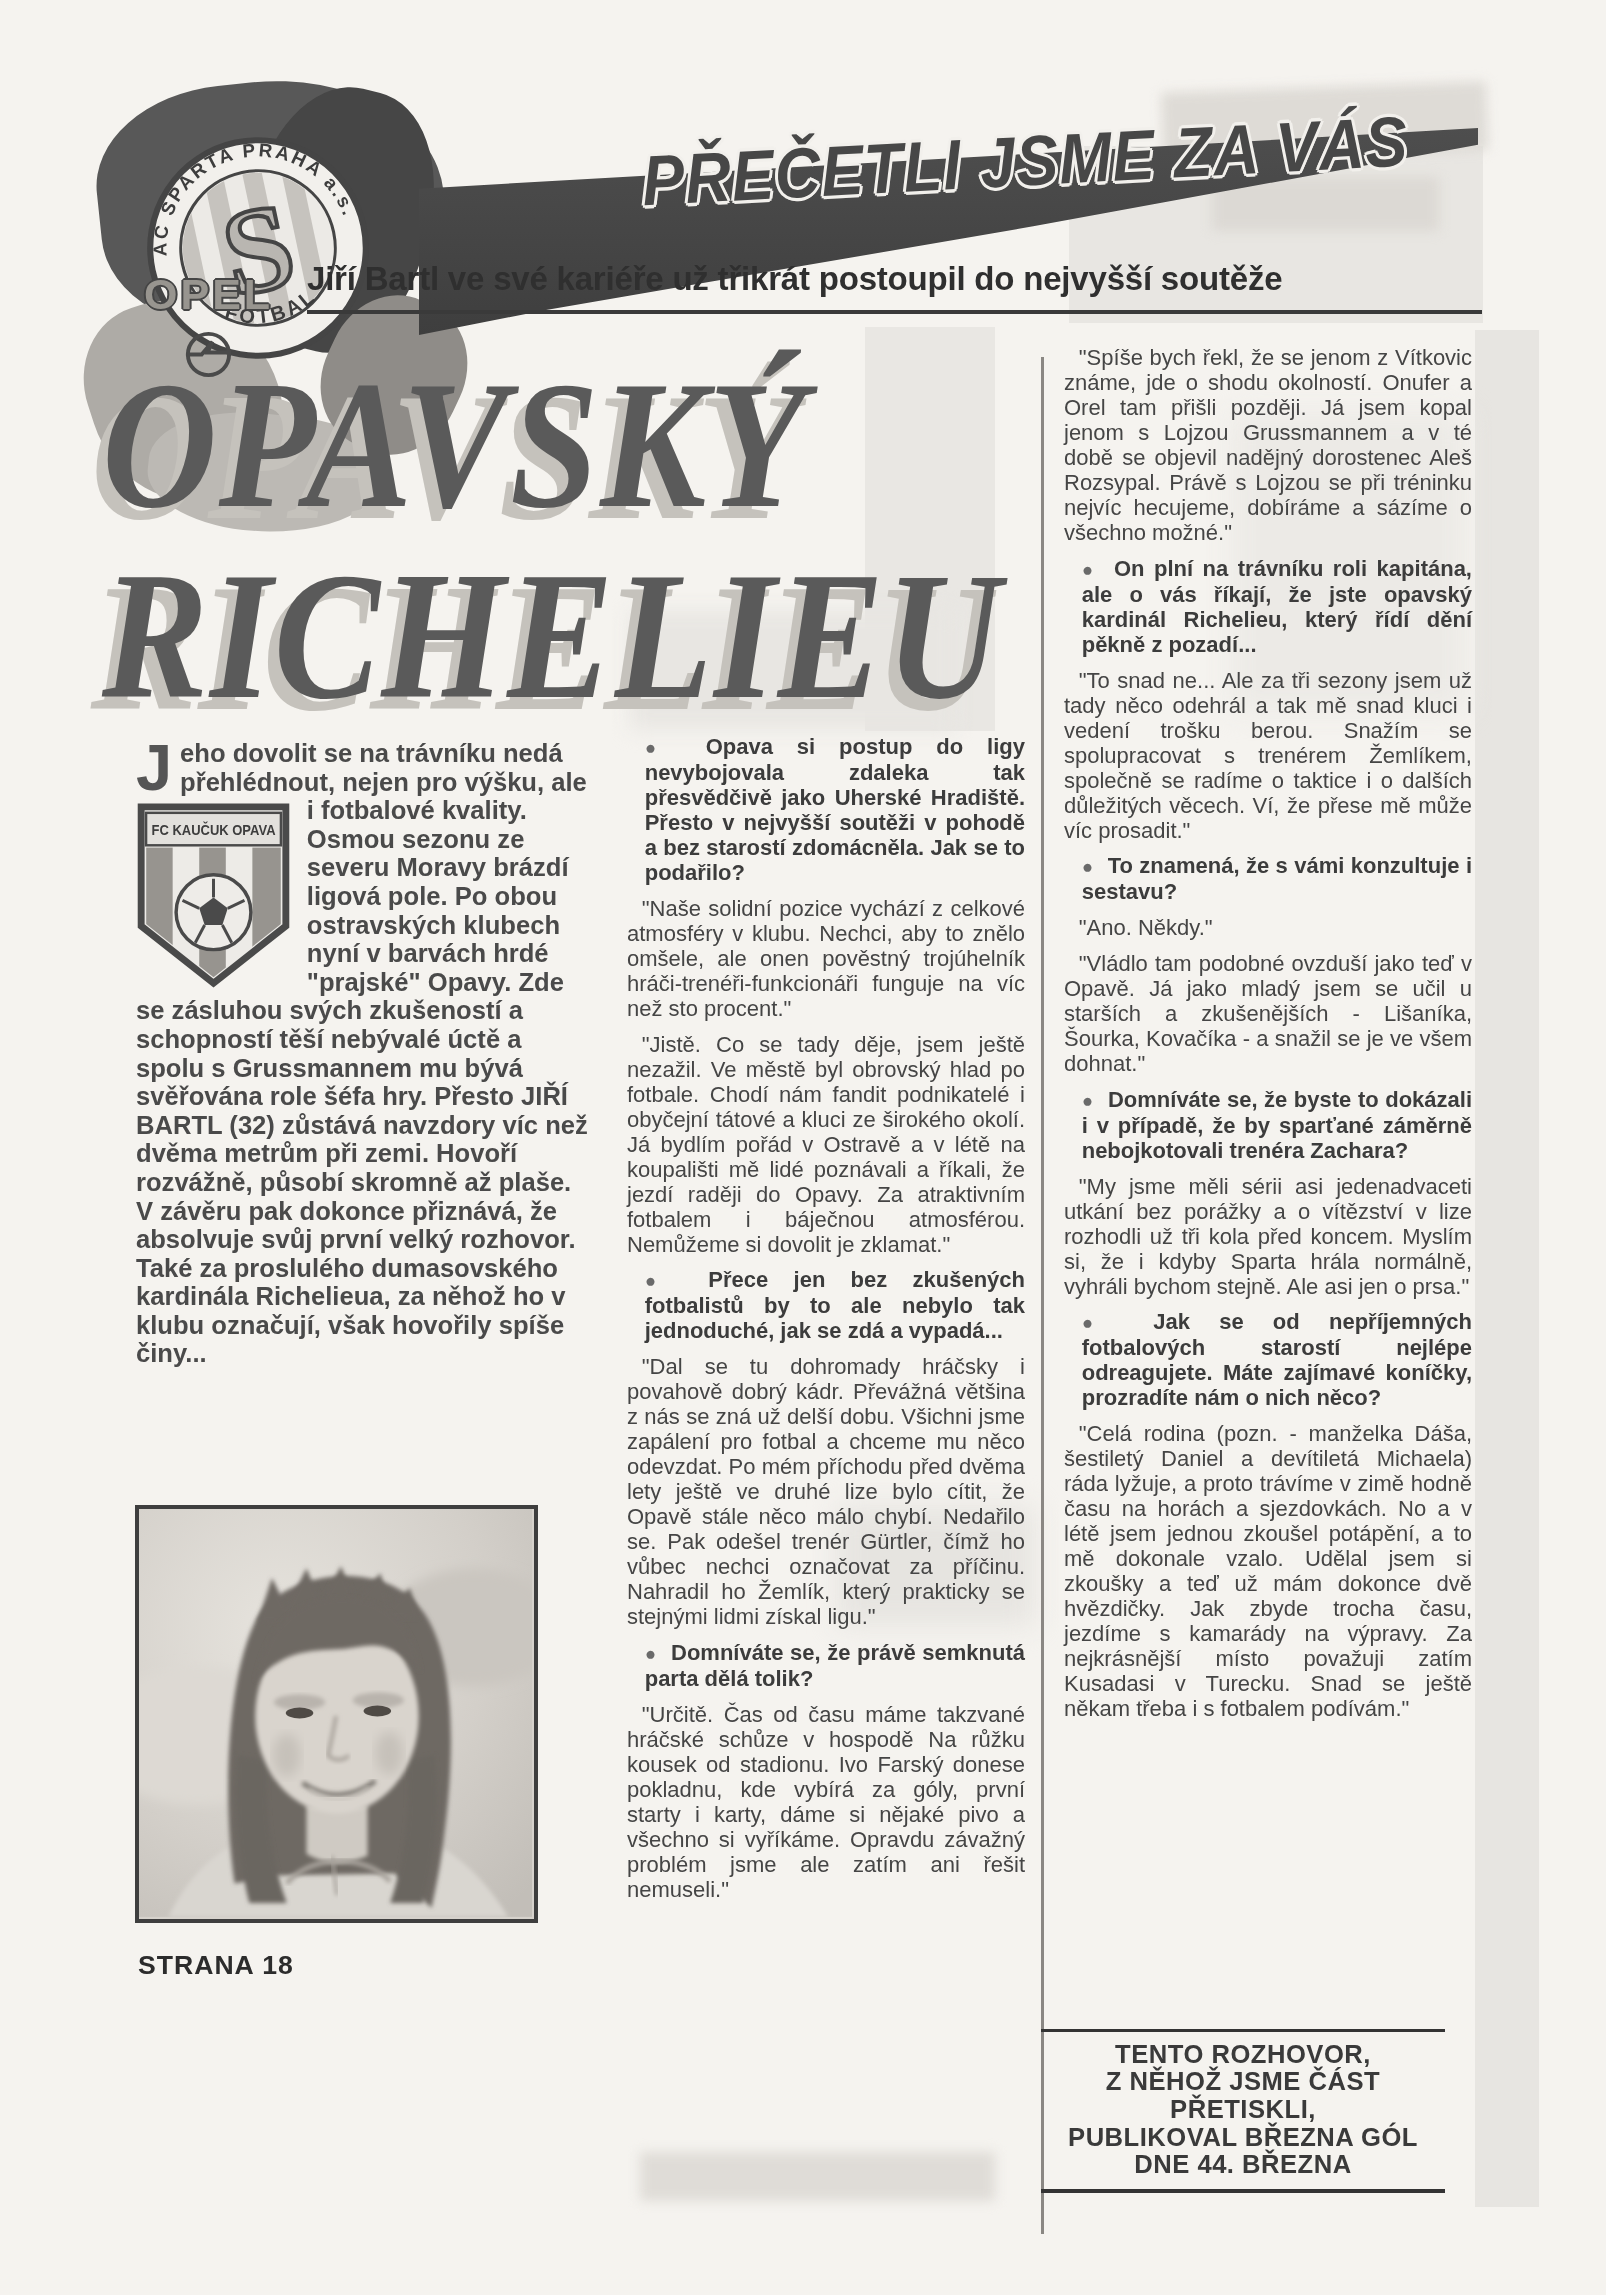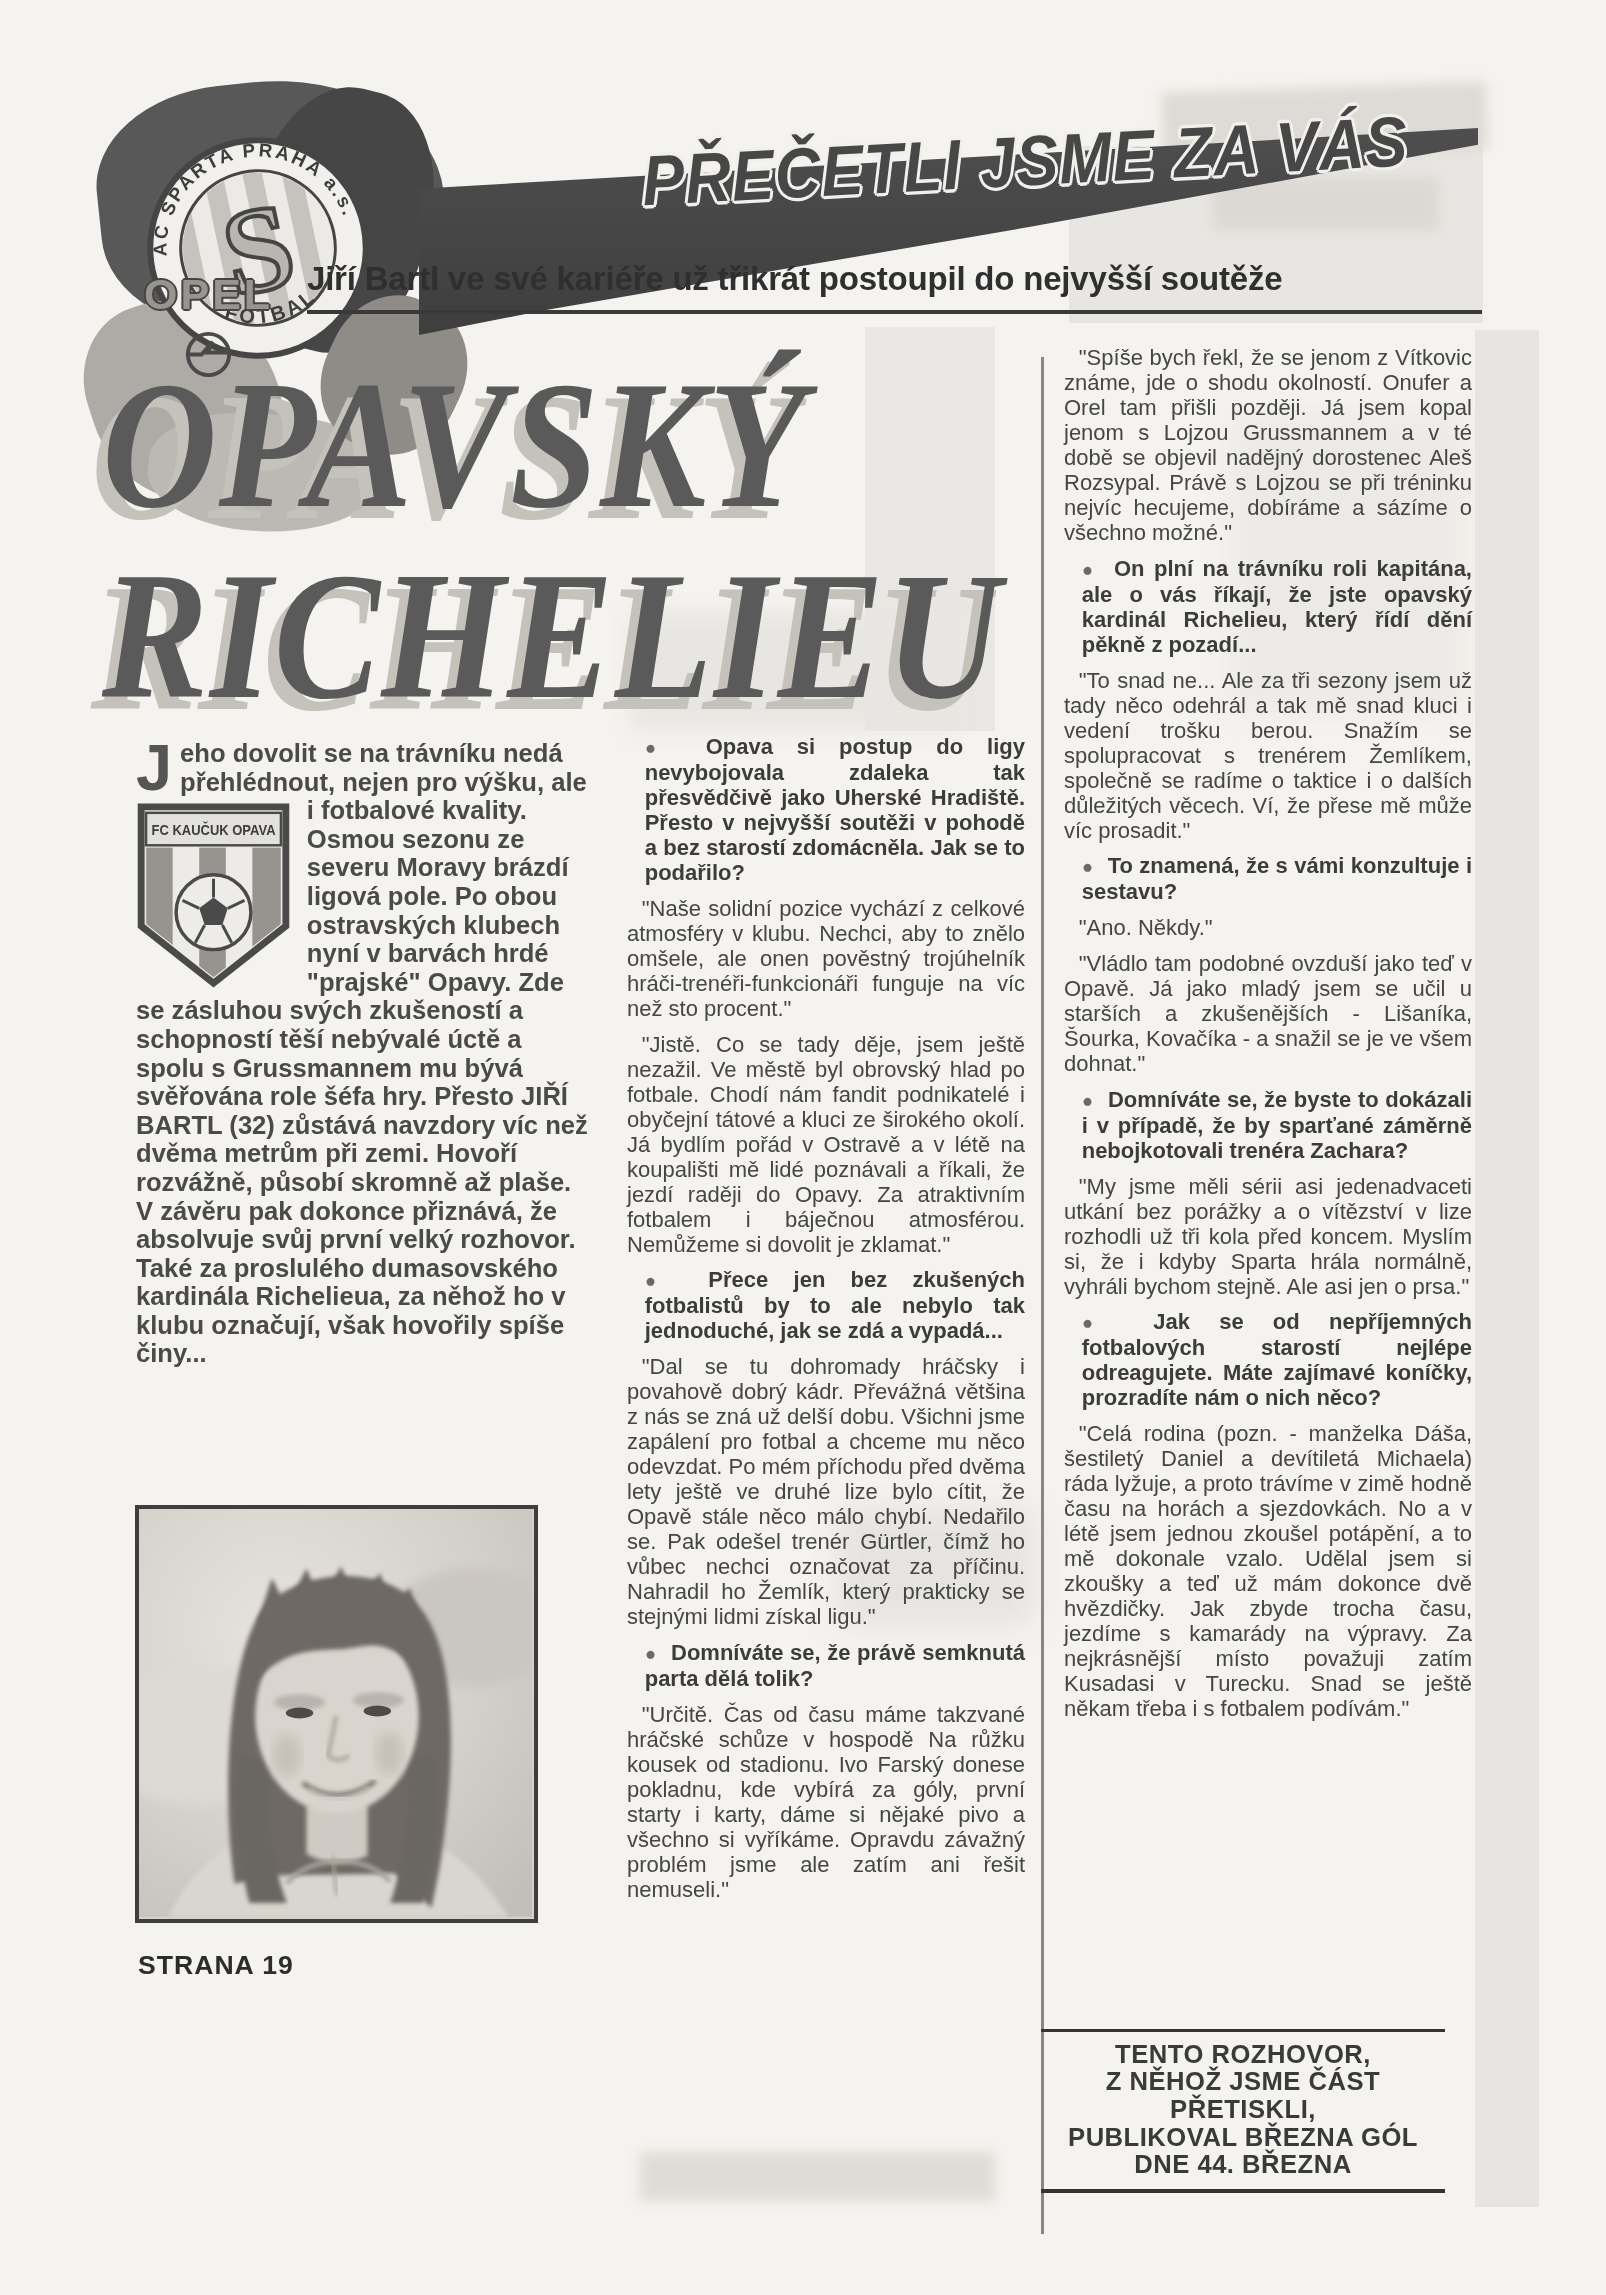--- a/index.html
+++ b/index.html
@@ -201,21 +201,21 @@
     <ellipse cx="242" cy="205" rx="14" ry="5.5" fill="#4f4a45"></ellipse>
     <path d="M200 210 C197 228 194 240 192 250 C198 256 208 256 213 250" fill="none" stroke="#aaa49d" stroke-width="4" filter="url(#pblur)"></path>
     <path d="M166 278 C190 295 216 294 240 276" fill="none" stroke="#7e7973" stroke-width="5" filter="url(#pblur)"></path>
     <path d="M172 284 C195 299 212 298 234 282" fill="none" stroke="#c8c3bc" stroke-width="3" filter="url(#pblur)"></path>
     <ellipse cx="150" cy="250" rx="14" ry="22" fill="#c6c1ba" filter="url(#pblur2)"></ellipse>
     <ellipse cx="254" cy="248" rx="14" ry="22" fill="#c6c1ba" filter="url(#pblur2)"></ellipse>
     <path d="M150 380 C175 350 230 350 255 378" fill="none" stroke="#a7a29b" stroke-width="5" filter="url(#pblur)"></path>
     <path d="M196 352 L201 392" stroke="#a7a29b" stroke-width="3" filter="url(#pblur)"></path>
   </svg>
 </div>
-<div class="photo-caption">STRANA 19</div>
+<div class="photo-caption">STRANA 18</div>
 
 <div class="divider"></div>
 <div id="qa-middle-col" class="qa-col" style="left:627px;top:734px;width:398px;">
     <p class="q"><span class="bullet">● </span>Opava si postup do ligy nevybojovala zdaleka tak přesvědčivě jako Uherské Hradiště. Přesto v nejvyšší soutěži v pohodě a bez starostí zdomácněla. Jak se to podařilo?</p>
     <p class="a">"Naše solidní pozice vychází z celkové atmosféry v klubu. Nechci, aby to znělo omšele, ale onen pověstný trojúhelník hráči-trenéři-funkcionáři funguje na víc než sto procent."</p>
     <p class="a">"Jistě. Co se tady děje, jsem ještě nezažil. Ve městě byl obrovský hlad po fotbale. Chodí nám fandit podnikatelé i obyčejní tátové a kluci ze širokého okolí. Já bydlím pořád v Ostravě a v létě na koupališti mě lidé poznávali a říkali, že jezdí raději do Opavy. Za atraktivním fotbalem i báječnou atmosférou. Nemůžeme si dovolit je zklamat."</p>
     <p class="q"><span class="bullet">● </span>Přece jen bez zkušených fotbalistů by to ale nebylo tak jednoduché, jak se zdá a vypadá...</p>
     <p class="a">"Dal se tu dohromady hráčsky i povahově dobrý kádr. Převážná většina z nás se zná už delší dobu. Všichni jsme zapálení pro fotbal a chceme mu něco odevzdat. Po mém příchodu před dvěma lety ještě ve druhé lize bylo cítit, že Opavě stále něco málo chybí. Nedařilo se. Pak odešel trenér Gürtler, čímž ho vůbec nechci označovat za příčinu. Nahradil ho Žemlík, který prakticky se stejnými lidmi získal ligu."</p>
     <p class="q"><span class="bullet">● </span>Domníváte se, že právě semknutá parta dělá tolik?</p>
     <p class="a">"Určitě. Čas od času máme takzvané hráčské schůze v hospodě Na růžku kousek od stadionu. Ivo Farský donese pokladnu, kde vybírá za góly, první starty i karty, dáme si nějaké pivo a všechno si vyříkáme. Opravdu závažný problém jsme ale zatím ani řešit nemuseli."</p>

